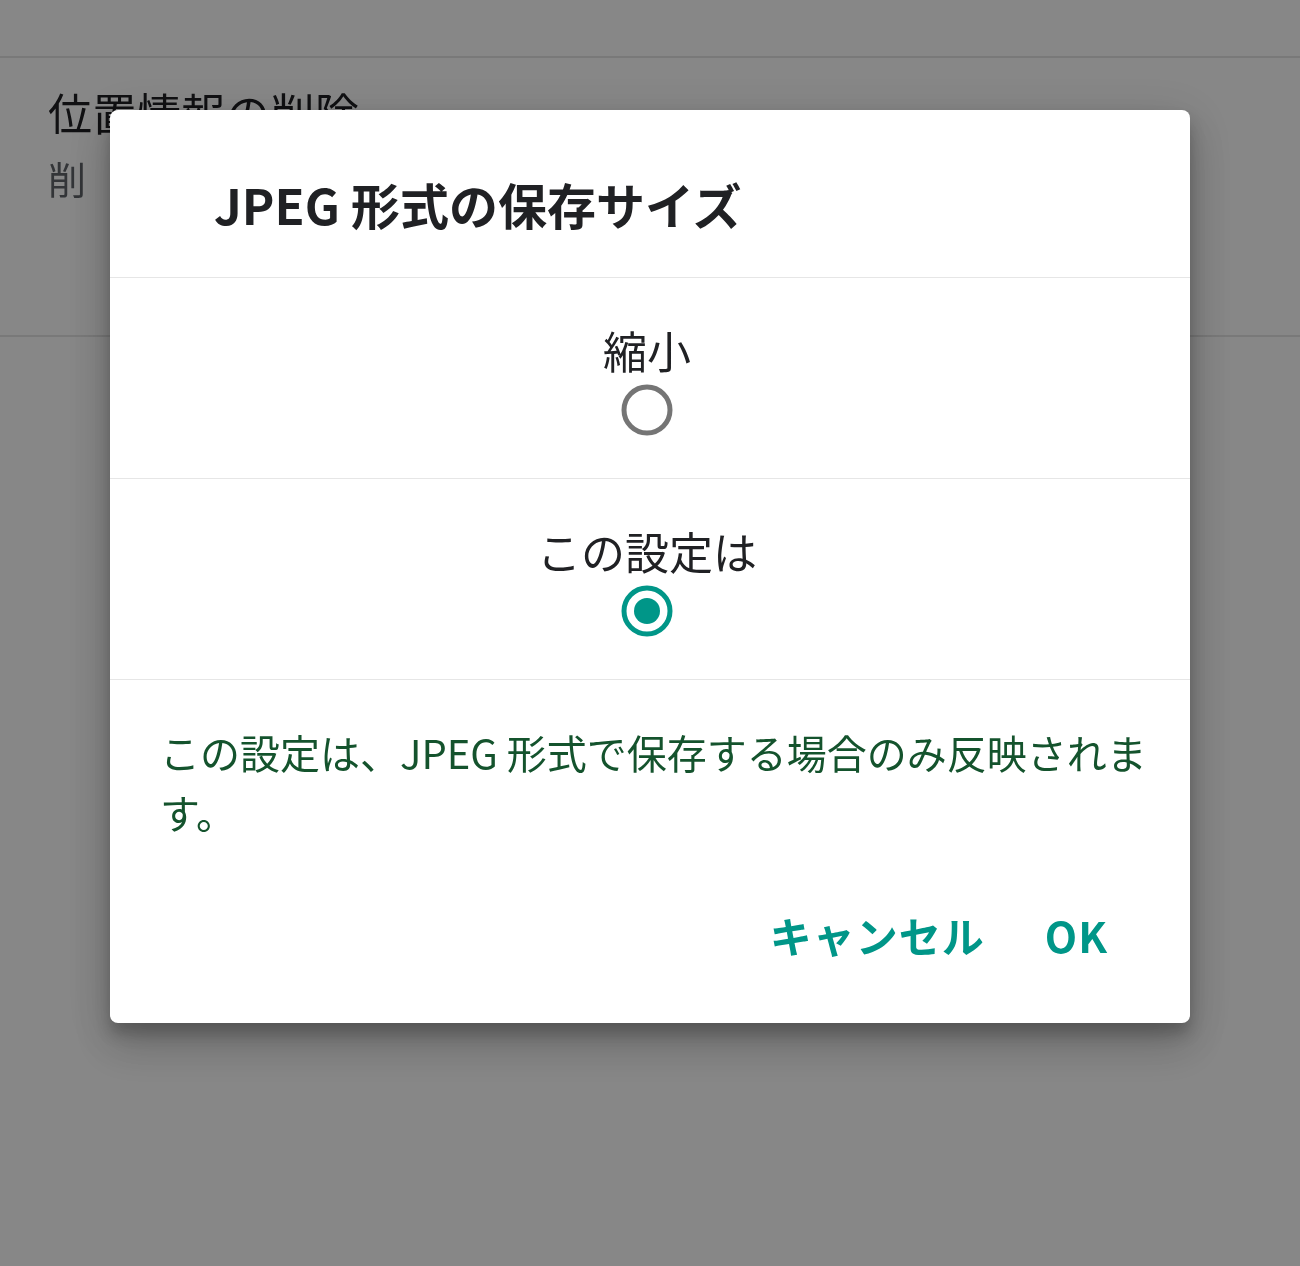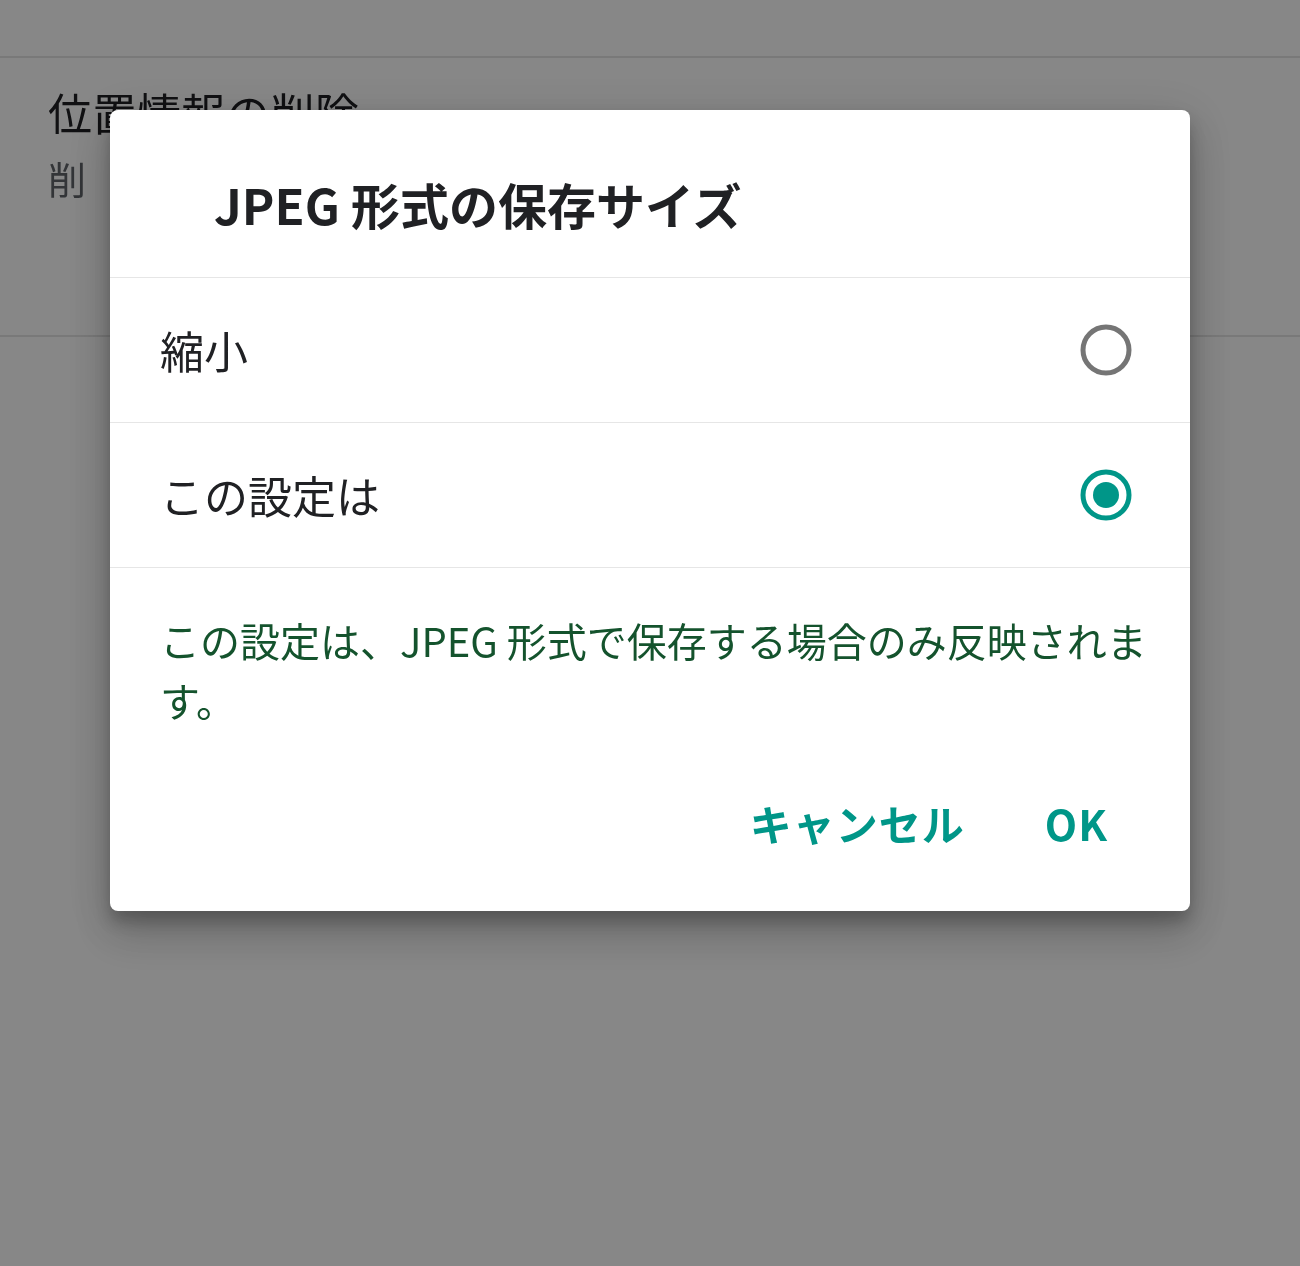--- a/index.html
+++ b/index.html
@@ -79,20 +79,21 @@
     margin-left: 26px;
   }
 
   .option-row {
     display: flex;
     align-items: center;
     justify-content: space-between;
     padding: 40px 56px 40px 50px;
     border-top: 1px solid #e6e6e6;
     cursor: pointer;
+    flex-direction: column;
   }
   .option-row:first-of-type {
     border-top: none;
     padding-top: 20px;
   }
   .option-label {
     font-size: 44px;
     color: #202124;
   }
 
@@ -109,21 +110,21 @@
     padding: 42px 32px 10px 50px;
     font-size: 40px;
     line-height: 1.5;
     color: #14532d;
     border-top: 1px solid #e6e6e6;
   }
 
   .dialog-actions {
     display: flex;
     justify-content: flex-end;
-    gap: 80px;
+    gap: 60px;
     padding: 52px 82px 58px 50px;
     align-items: flex-end;
   }
   .dialog-btn {
     background: none;
     border: none;
     font-size: 42px;
     font-weight: 700;
     color: #009688;
     letter-spacing: 1px;

